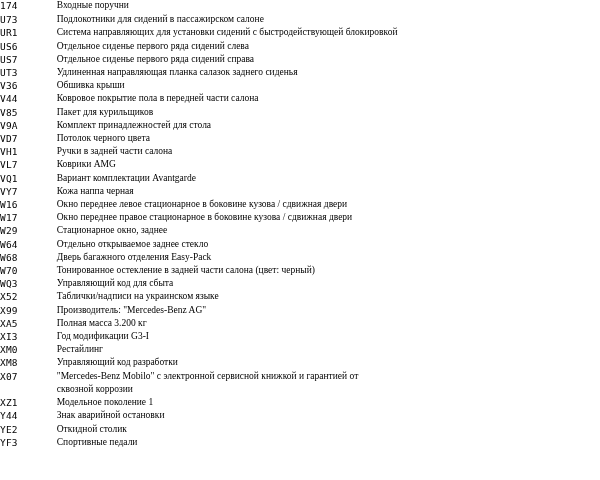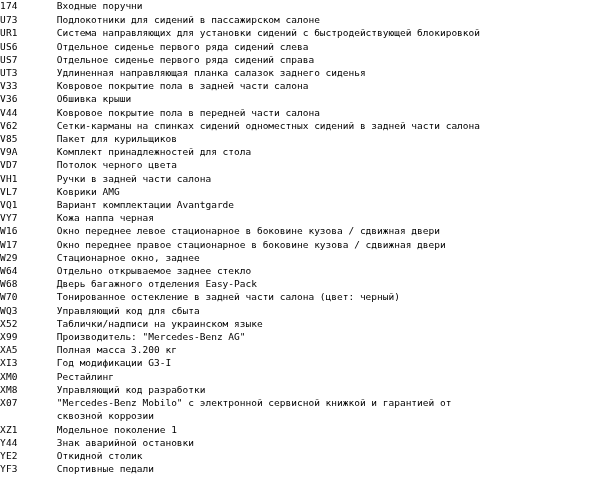--- a/index.html
+++ b/index.html
@@ -31,20 +31,21 @@
     overflow: visible;
   }
   td.code-cell {
     width: 56px;
     padding-left: 8px;
     letter-spacing: 0.2px;
   }
   td.desc-cell {
     width: 536px;
     letter-spacing: 0px;
+    font-family: Liberation Serif, serif;
   }
   .clipped-top {
     position: relative;
     top: -1px;
     margin-top: 16px;
   }
 </style>
 </head>
 <body>
 
@@ -68,34 +69,26 @@
       </tr>
       <tr>
         <td class="code-cell">US7</td>
         <td class="desc-cell">Отдельное сиденье первого ряда сидений справа</td>
       </tr>
       <tr>
         <td class="code-cell">UT3</td>
         <td class="desc-cell">Удлиненная направляющая планка салазок заднего сиденья</td>
       </tr>
       <tr>
-        <td class="code-cell">V33</td>
-        <td class="desc-cell">Ковровое покрытие пола в задней части салона</td>
-      </tr>
-      <tr>
         <td class="code-cell">V36</td>
         <td class="desc-cell">Обшивка крыши</td>
       </tr>
       <tr>
         <td class="code-cell">V44</td>
         <td class="desc-cell">Ковровое покрытие пола в передней части салона</td>
-      </tr>
-      <tr>
-        <td class="code-cell">V62</td>
-        <td class="desc-cell">Сетки-карманы на спинках сидений одноместных сидений в задней части салона</td>
       </tr>
       <tr>
         <td class="code-cell">V85</td>
         <td class="desc-cell">Пакет для курильщиков</td>
       </tr>
       <tr>
         <td class="code-cell">V9A</td>
         <td class="desc-cell">Комплект принадлежностей для стола</td>
       </tr>
       <tr>

